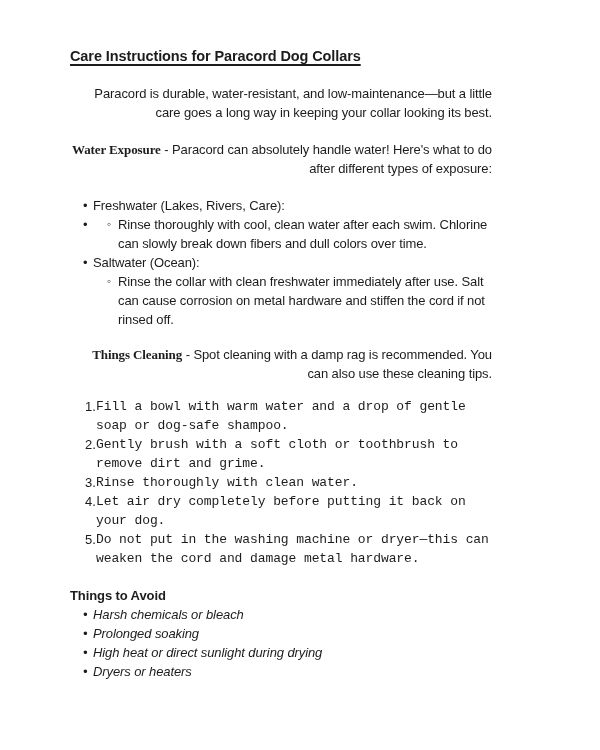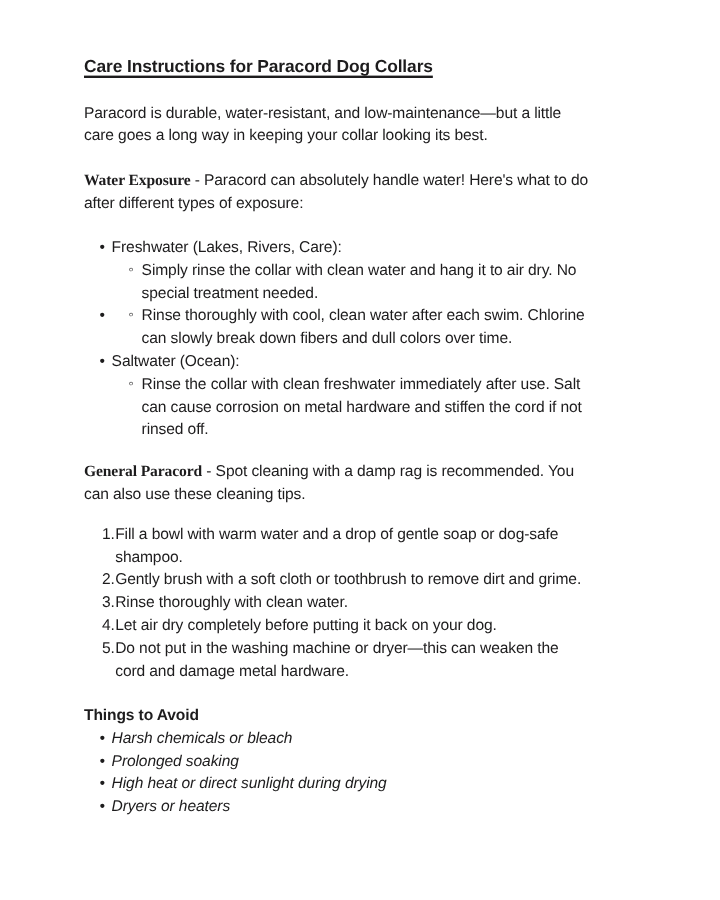--- a/index.html
+++ b/index.html
@@ -26,20 +26,21 @@
     font-size: 14.5px;
     font-weight: 700;
     line-height: 22px;
     margin: 0 0 17px 0;
     text-decoration: underline;
     text-decoration-thickness: 1.5px;
     text-underline-offset: 3px;
   }
   p.para {
     margin: 0 0 18px 0;
+    text-align: right;
   }
   .lead-bold { font-weight: 700; font-family: Liberation Serif, serif; }
   .section-heading {
     font-weight: 700;
     margin: 0;
   }
   
   .list { margin: 0 0 16px 0; }
   .list.tight { margin: 0; font-style: italic; }
   .li1 { display: flex; }
@@ -60,43 +61,40 @@
   }
   .li2-body { flex: 1; min-width: 0; }
   .ol { counter-reset: step; margin: 14px 0 18px 0; }
   .oli { display: flex; counter-increment: step; }
   .oli::before {
     content: counter(step) ".";
     flex: none;
     width: 11px;
     margin-left: 15px;
   }
-  .oli-body { flex: 1; min-width: 0; }
+  .oli-body { flex: 1; min-width: 0; font-family: Liberation Mono, monospace; }
 </style>
 </head>
 <body>
 
 <div class="doc">
 
   <h1 class="title">Care Instructions for Paracord Dog Collars</h1>
 
   <p class="para">Paracord is durable, water-resistant, and low-maintenance—but a little care goes a long way in keeping your collar looking its best.</p>
 
   <p class="para">
     <span class="lead-bold">Water Exposure</span><span> - Paracord can absolutely handle water! Here's what to do after different types of exposure:</span>
   </p>
 
   <div class="list">
 
     <div class="li1">
       <div class="li1-body">
         <div>Freshwater (Lakes, Rivers, Care):</div>
-        <div class="li2">
-          <div class="li2-body">Simply rinse the collar with clean water and hang it to air dry. No special treatment needed.</div>
-        </div>
       </div>
     </div>
 
     <div class="li1">
       <div class="li1-body">
         <div class="li2">
           <div class="li2-body">Rinse thoroughly with cool, clean water after each swim. Chlorine can slowly break down fibers and dull colors over time.</div>
         </div>
       </div>
     </div>
@@ -106,21 +104,21 @@
         <div>Saltwater (Ocean):</div>
         <div class="li2">
           <div class="li2-body">Rinse the collar with clean freshwater immediately after use. Salt can cause corrosion on metal hardware and stiffen the cord if not rinsed off.</div>
         </div>
       </div>
     </div>
 
   </div>
 
   <p class="para" style="margin-bottom:0">
-    <span class="lead-bold">General Paracord</span><span> - Spot cleaning with a damp rag is recommended. You can also use these cleaning tips.</span>
+    <span class="lead-bold">Things Cleaning</span><span> - Spot cleaning with a damp rag is recommended. You can also use these cleaning tips.</span>
   </p>
 
   <div class="ol">
     <div class="oli">
       <div class="oli-body">Fill a bowl with warm water and a drop of gentle soap or dog-safe shampoo.</div>
     </div>
     <div class="oli">
       <div class="oli-body">Gently brush with a soft cloth or toothbrush to remove dirt and grime.</div>
     </div>
     <div class="oli">

